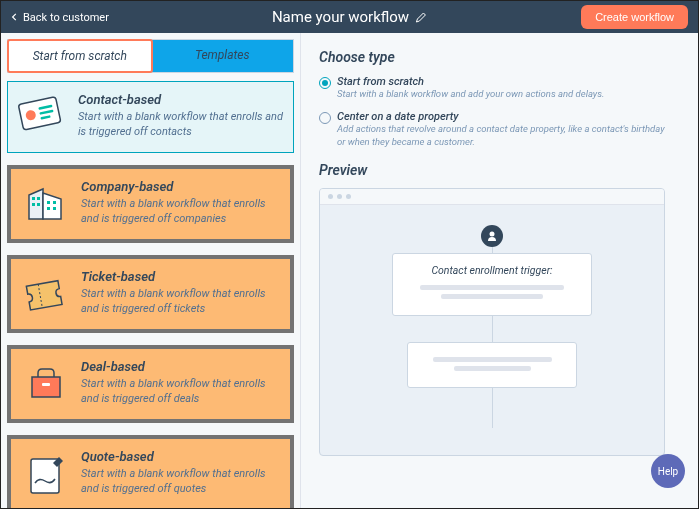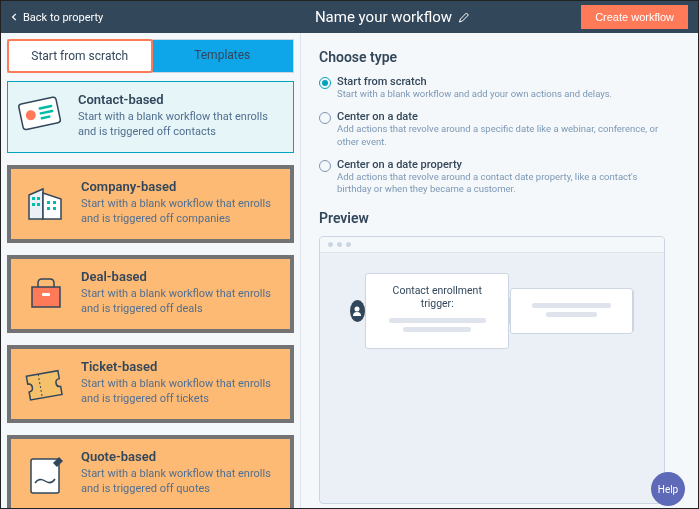--- a/index.html
+++ b/index.html
@@ -1,26 +1,26 @@
 <!DOCTYPE html>
 <html><head>
 <meta charset="utf-8">
 <style>
   * { box-sizing: border-box; margin: 0; padding: 0; }
   body { font-family: -apple-system, BlinkMacSystemFont, "Segoe UI", Roboto, Helvetica, Arial, sans-serif; background: #f5f8fa; color: #33475b; width: 699px; height: 509px; overflow: hidden; border: 1px solid #222; }
 
   
   .topbar { background: #33475b; height: 32px; display: flex; align-items: center; justify-content: space-between; padding: 0 10px; }
   .back { color: #fff; font-size: 11px; display: flex; align-items: center; gap: 4px; cursor: pointer; }
-  .title-wrap { display: flex; gap: 6px; position: absolute; left: 50%; transform: translateX(-50%); margin-left: 43px; }
+  .title-wrap { display: flex; gap: 6px; position: absolute; left: 50%; transform: translateX(-50%); }
   .title { color: #fff; font-size: 15px; }
   .pencil svg { width: 12px; height: 12px; }
-  .create { background: #ff7a59; color: #fff; border: none; padding: 6px 14px; font-size: 11px; border-radius: 0; cursor: pointer; }
-
-  .main { display: flex; height: calc(100% - 32px); }
+  .create { background: #ff7a59; color: #fff; border: none; padding: 6px 14px; font-size: 11px; border-radius: 6px; cursor: pointer; }
+
+  .main { display: flex; height: calc(100% - 32px); font-style: italic; }
   .left-col { width: 300px; border-right: 1px solid #dfe3eb; display: flex; flex-direction: column; }
   .right-col { flex: 1; padding: 16px 33px 0 18px; overflow: hidden; }
 
   
   .tabs { display: flex; border: 1px solid #cbd6e2; margin: 6px 6px 8px 6px; }
   .tab { flex: 1; text-align: center; font-size: 12px; padding: 8px 0; background: #0ea5e9; color: #33475b; cursor: pointer; }
   .tab.active { background: #fff; border: 2px solid #ff7a59; margin: -1px; position: relative; z-index: 1; border-radius: 3px; }
 
   .cards { padding: 0 6px 24px 6px; overflow-y: auto; height: 440px; }
   .card { border: 4px solid #737373; background: #fdba74; padding: 10px; display: flex; gap: 10px; margin-bottom: 12px; cursor: pointer; }
@@ -35,44 +35,44 @@
   .opt { display: flex; align-items: flex-start; gap: 6px; margin-bottom: 10px; }
   .radio { width: 12px; height: 12px; border-radius: 50%; border: 1.5px solid #7c98b6; margin-top: 2px; flex-shrink:0; position:relative; }
   .radio.sel { border-color: #00a4bd; }
   .radio.sel::after { content:""; position:absolute; inset:2px; background:#00a4bd; border-radius:50%; }
   .opt-title { font-size: 11px; color: #33475b; font-weight:500; }
   .opt-desc { font-size: 9.5px; color: #7c98b6; line-height: 1.3; }
 
   .preview-box { border: 1px solid #cbd6e2; background: #eaf0f6; border-radius: 4px; height: 268px; overflow:hidden; }
   .browser-dots { height: 16px; background:#f5f8fa; border-bottom:1px solid #dfe3eb; display:flex; align-items:center; gap:4px; padding-left:8px; }
   .browser-dots span { width:5px; height:5px; border-radius:50%; background:#cbd6e2; display:block; }
-  .preview-inner { padding: 20px 30px 0 30px; display:flex; flex-direction:row; align-items:center; }
+  .preview-inner { padding: 20px 30px 0 30px; display:flex; flex-direction:column; align-items:center; }
   .avatar { width:22px; height:22px; background:#33475b; border-radius:50%; display:flex; align-items:center; justify-content:center; margin-bottom:0; }
   .avatar svg { width:12px; height:12px; }
   .node { background:#fff; border:1px solid #cbd6e2; border-radius:3px; width: 200px; padding: 10px 14px 12px 14px; text-align:center; }
   .node-title { font-size: 10.5px; color:#33475b; margin-bottom:8px; }
   .ph1 { height:5px; background:#dfe3eb; border-radius:2px; margin: 4px auto; }
   .connector { width:1px; height:26px; background:#cbd6e2; }
 
-  .help-btn { position:absolute; right:14px; bottom:3px; width:34px; height:34px; background:#5e6ab8; color:#fff; border-radius:50%; display:flex; align-items:center; justify-content:center; font-size:10px; cursor:pointer; }
+  .help-btn { position:absolute; right:14px; bottom:21px; width:34px; height:34px; background:#5e6ab8; color:#fff; border-radius:50%; display:flex; align-items:center; justify-content:center; font-size:10px; cursor:pointer; }
 
   
   .cards::-webkit-scrollbar { width:0; }
 </style>
 </head>
 <body>
 
 <div class="topbar">
   <div class="back">
     <span>
       <svg viewBox="0 0 10 10" width="8" height="8">
           <path d="M6 1 L2 5 L6 9" stroke="#fff" stroke-width="1.5" fill="none"></path>
         </svg>
     </span>
-    <span>Back to property</span>
+    <span>Back to customer</span>
   </div>
   <div class="title-wrap">
     <span class="title">Name your workflow</span>
     <span class="pencil">
       <svg viewBox="0 0 12 12">
           <path d="M1 11 L2 8 L8 2 L10 4 L4 10 Z" fill="none" stroke="#fff" stroke-width="1"></path>
         </svg>
     </span>
   </div>
   <button class="create">Create workflow</button>
@@ -123,45 +123,45 @@
         </div>
         <div>
           <div class="card-title">Company-based</div>
           <div class="card-desc">Start with a blank workflow that enrolls and is triggered off companies</div>
         </div>
       </div>
 
       <div class="card">
         <div class="card-icon">
           <svg viewBox="0 0 50 50" width="50" height="50">
+            <g transform="translate(5,10) rotate(-10 20 15)">
+              <path d="M2 4 L34 4 L34 12 Q30 12 30 16 Q30 20 34 20 L34 28 L2 28 L2 20 Q6 20 6 16 Q6 12 2 12 Z" fill="#f5c26b" stroke="#33475b" stroke-width="1.5"></path>
+              <line x1="14" y1="4" x2="14" y2="28" stroke="#33475b" stroke-dasharray="2 2"></line>
+            </g>
+          </svg>
+        </div>
+        <div>
+          <div class="card-title">Ticket-based</div>
+          <div class="card-desc">Start with a blank workflow that enrolls and is triggered off tickets</div>
+        </div>
+      </div>
+
+      <div class="card">
+        <div class="card-icon">
+          <svg viewBox="0 0 50 50" width="50" height="50">
             <g transform="translate(7,10)">
               <path d="M4 8 L32 8 L32 28 L4 28 Z" fill="#ff7a59" stroke="#33475b" stroke-width="1.5"></path>
               <path d="M10 8 L10 4 Q10 0 14 0 L22 0 Q26 0 26 4 L26 8" fill="none" stroke="#33475b" stroke-width="1.5"></path>
               <rect x="14" y="14" width="8" height="3" rx="1" fill="#fff"></rect>
             </g>
           </svg>
         </div>
         <div>
           <div class="card-title">Deal-based</div>
           <div class="card-desc">Start with a blank workflow that enrolls and is triggered off deals</div>
-        </div>
-      </div>
-
-      <div class="card">
-        <div class="card-icon">
-          <svg viewBox="0 0 50 50" width="50" height="50">
-            <g transform="translate(5,10) rotate(-10 20 15)">
-              <path d="M2 4 L34 4 L34 12 Q30 12 30 16 Q30 20 34 20 L34 28 L2 28 L2 20 Q6 20 6 16 Q6 12 2 12 Z" fill="#f5c26b" stroke="#33475b" stroke-width="1.5"></path>
-              <line x1="14" y1="4" x2="14" y2="28" stroke="#33475b" stroke-dasharray="2 2"></line>
-            </g>
-          </svg>
-        </div>
-        <div>
-          <div class="card-title">Ticket-based</div>
-          <div class="card-desc">Start with a blank workflow that enrolls and is triggered off tickets</div>
         </div>
       </div>
 
       <div class="card">
         <div class="card-icon">
           <svg viewBox="0 0 50 50" width="50" height="50">
             <g transform="translate(8,8)">
               <rect x="2" y="2" width="28" height="34" rx="2" fill="#fff" stroke="#33475b" stroke-width="1.5"></rect>
               <path d="M6 26 Q10 20 16 24 Q22 28 26 22" fill="none" stroke="#33475b" stroke-width="1.5"></path>
               <path d="M24 6 L30 0 L34 4 L28 10 Z" fill="#33475b"></path>
@@ -178,27 +178,20 @@
   </div>
 
   <div class="right-col">
     <div class="section-h">Choose type</div>
     <div class="opts">
       <div class="opt">
         <div class="radio sel"></div>
         <div>
           <div class="opt-title">Start from scratch</div>
           <div class="opt-desc">Start with a blank workflow and add your own actions and delays.</div>
-        </div>
-      </div>
-      <div class="opt">
-        <div class="radio"></div>
-        <div>
-          <div class="opt-title">Center on a date</div>
-          <div class="opt-desc">Add actions that revolve around a specific date like a webinar, conference, or other event.</div>
         </div>
       </div>
       <div class="opt">
         <div class="radio"></div>
         <div>
           <div class="opt-title">Center on a date property</div>
           <div class="opt-desc">Add actions that revolve around a contact date property, like a contact's birthday or when they became a customer.</div>
         </div>
       </div>
     </div>

